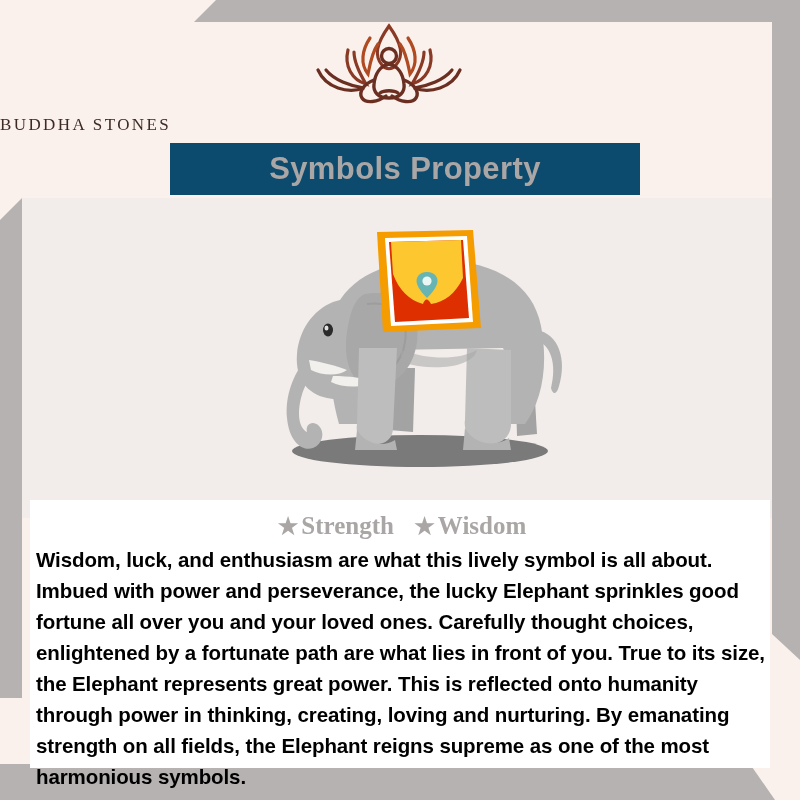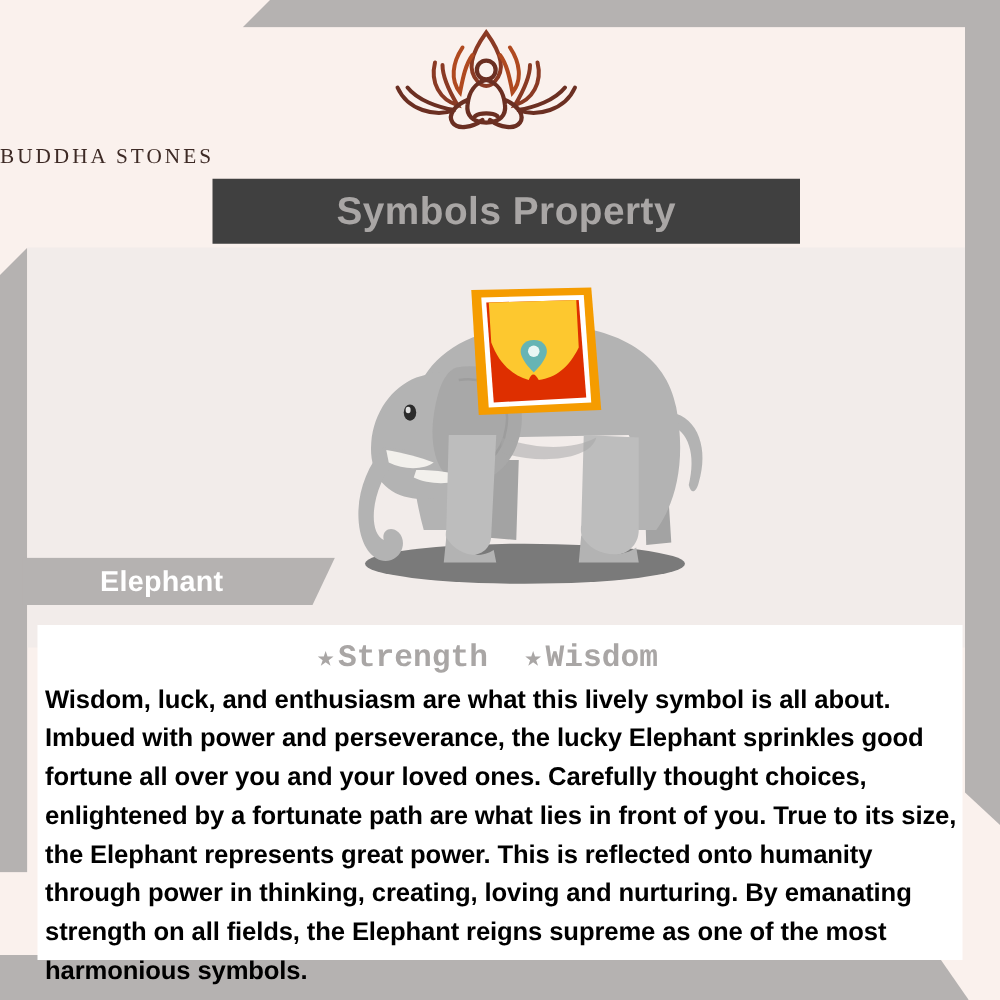--- a/index.html
+++ b/index.html
@@ -80,21 +80,21 @@
     letter-spacing: 2.4px;
     color: #3d2a25;
     font-weight: 400;
   }
 
   
   .title-band {
     position: absolute;
     left: 170px; top: 143px;
     width: 470px; height: 52px;
-    background: #404040;
+    background: #0c4a6e;
     display: flex;
     align-items: center;
     justify-content: center;
   }
   .title-text {
     font-family: "Liberation Sans Narrow", "Liberation Sans", sans-serif;
     font-size: 31px;
     font-weight: bold;
     color: #a9a6a5;
     letter-spacing: 0.4px;
@@ -121,25 +121,25 @@
     margin-left: 62px;
     color: #ffffff;
     font-size: 23px;
     font-weight: bold;
     letter-spacing: 0.2px;
   }
 
   
   .attributes {
     position: absolute;
-    left: 20px; top: 512px;
+    left: 32px; top: 512px;
     width: 740px;
     text-align: center;
     color: #a9a6a5;
-    font-family: Liberation Mono, monospace;
+    font-family: Liberation Serif, serif;
     font-size: 25px;
     font-weight: bold;
   }
   .attr {
     display: inline-block;
     margin: 0 7px;
   }
   .attr .star {
     font-size: 23px;
     margin-right: 3px;
@@ -263,23 +263,20 @@
              C 230 70, 220 78, 206 80
              C 203 74, 200 74, 198 80
              C 184 76, 174 66, 168 50 Z" transform="translate(10,6)" fill="#fdc82f"></path>
 
     <g transform="translate(10,6)">
       <path d="M202 48 C 210 48, 214 54, 212 60 C 210 66, 204 72, 202 74 C 200 72, 194 66, 192 60 C 190 54, 194 48, 202 48 Z" fill="#66b4b4"></path>
       <circle cx="202" cy="57" r="4.6" fill="#eaf6f4"></circle>
     </g>
   </svg>
 
-  <div class="name-banner">
-    <span class="name-text">Elephant</span>
-  </div>
 
   <div class="attributes">
     <span class="attr">
       <span class="star">★</span><span>Strength</span>
     </span>
     <span class="attr">
       <span class="star">★</span><span>Wisdom</span>
     </span>
   </div>
 

